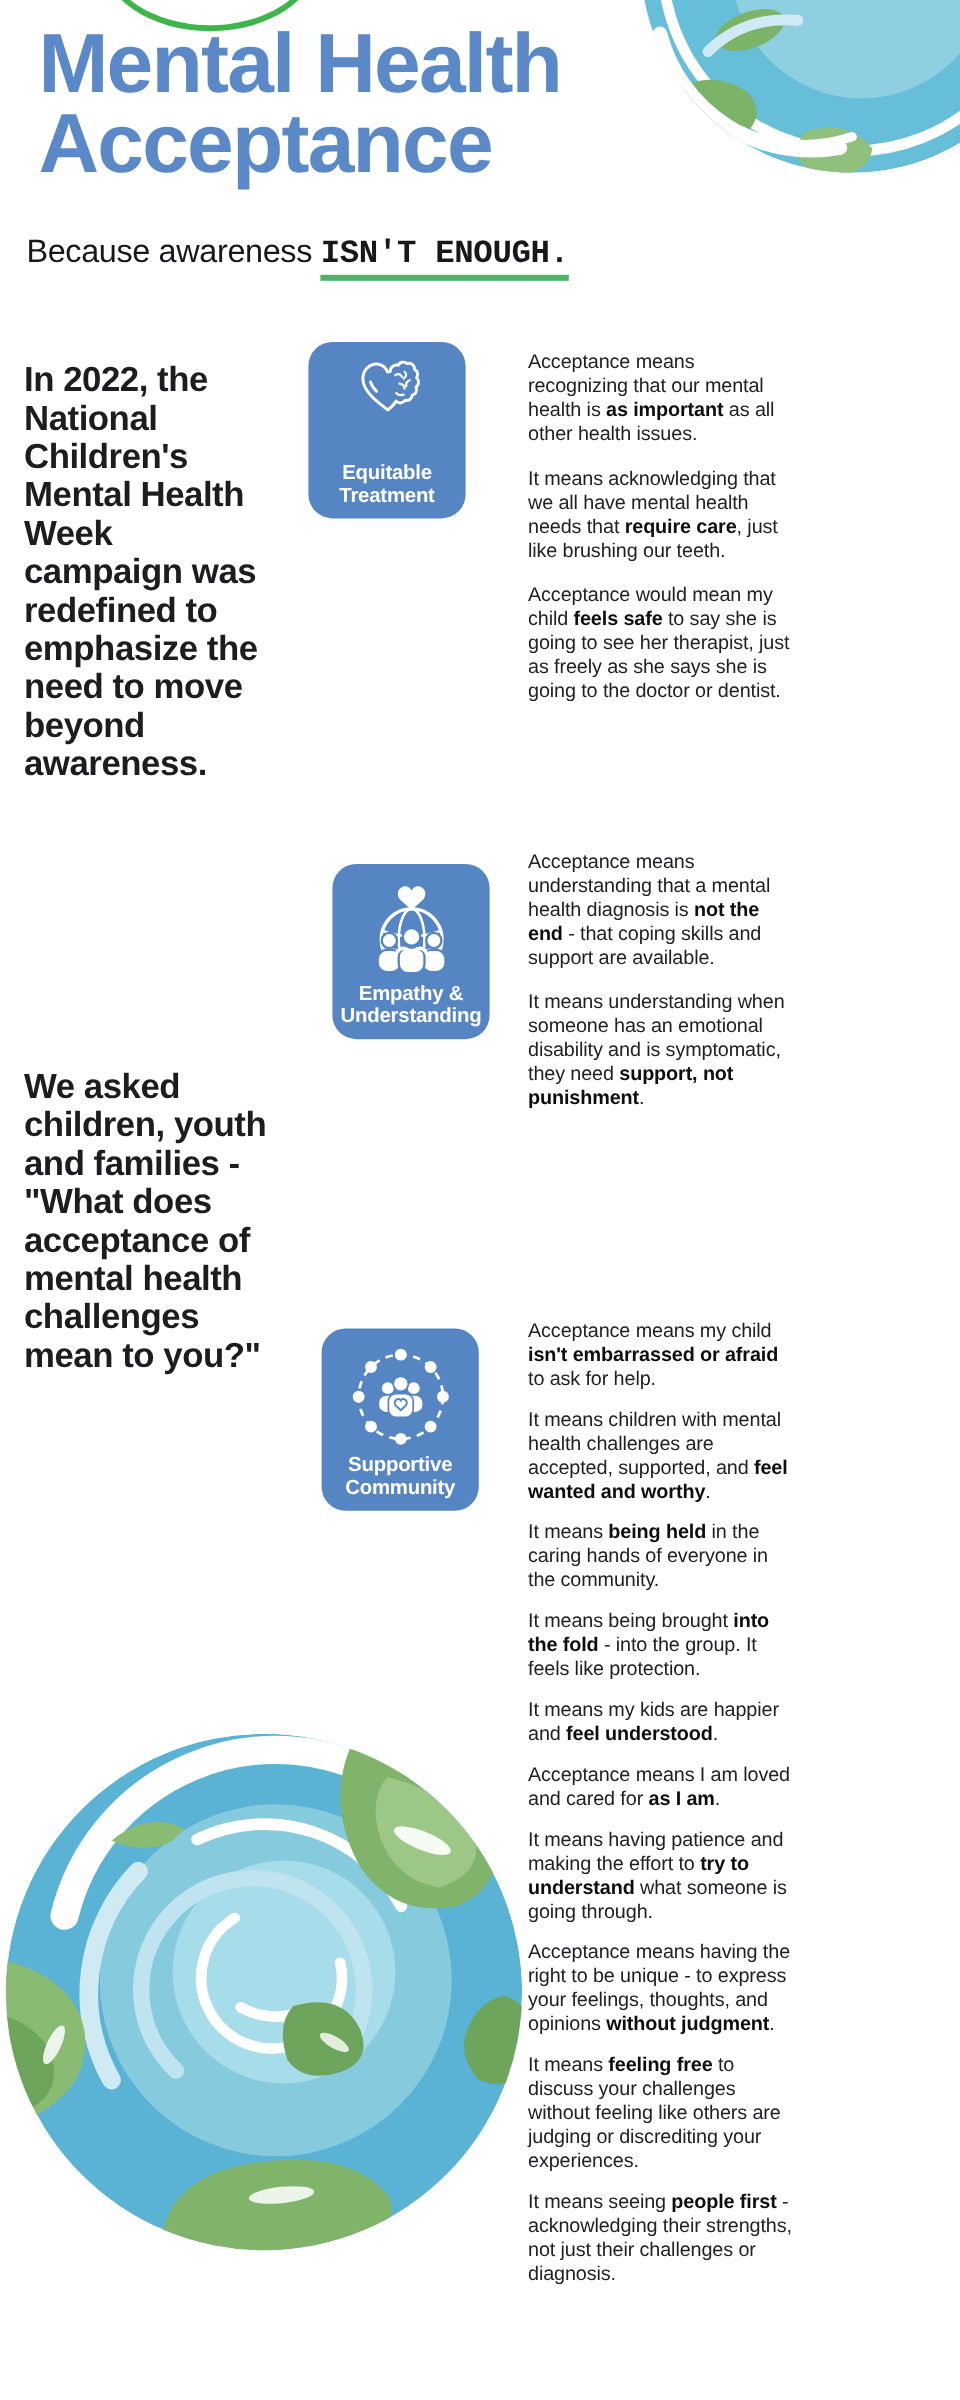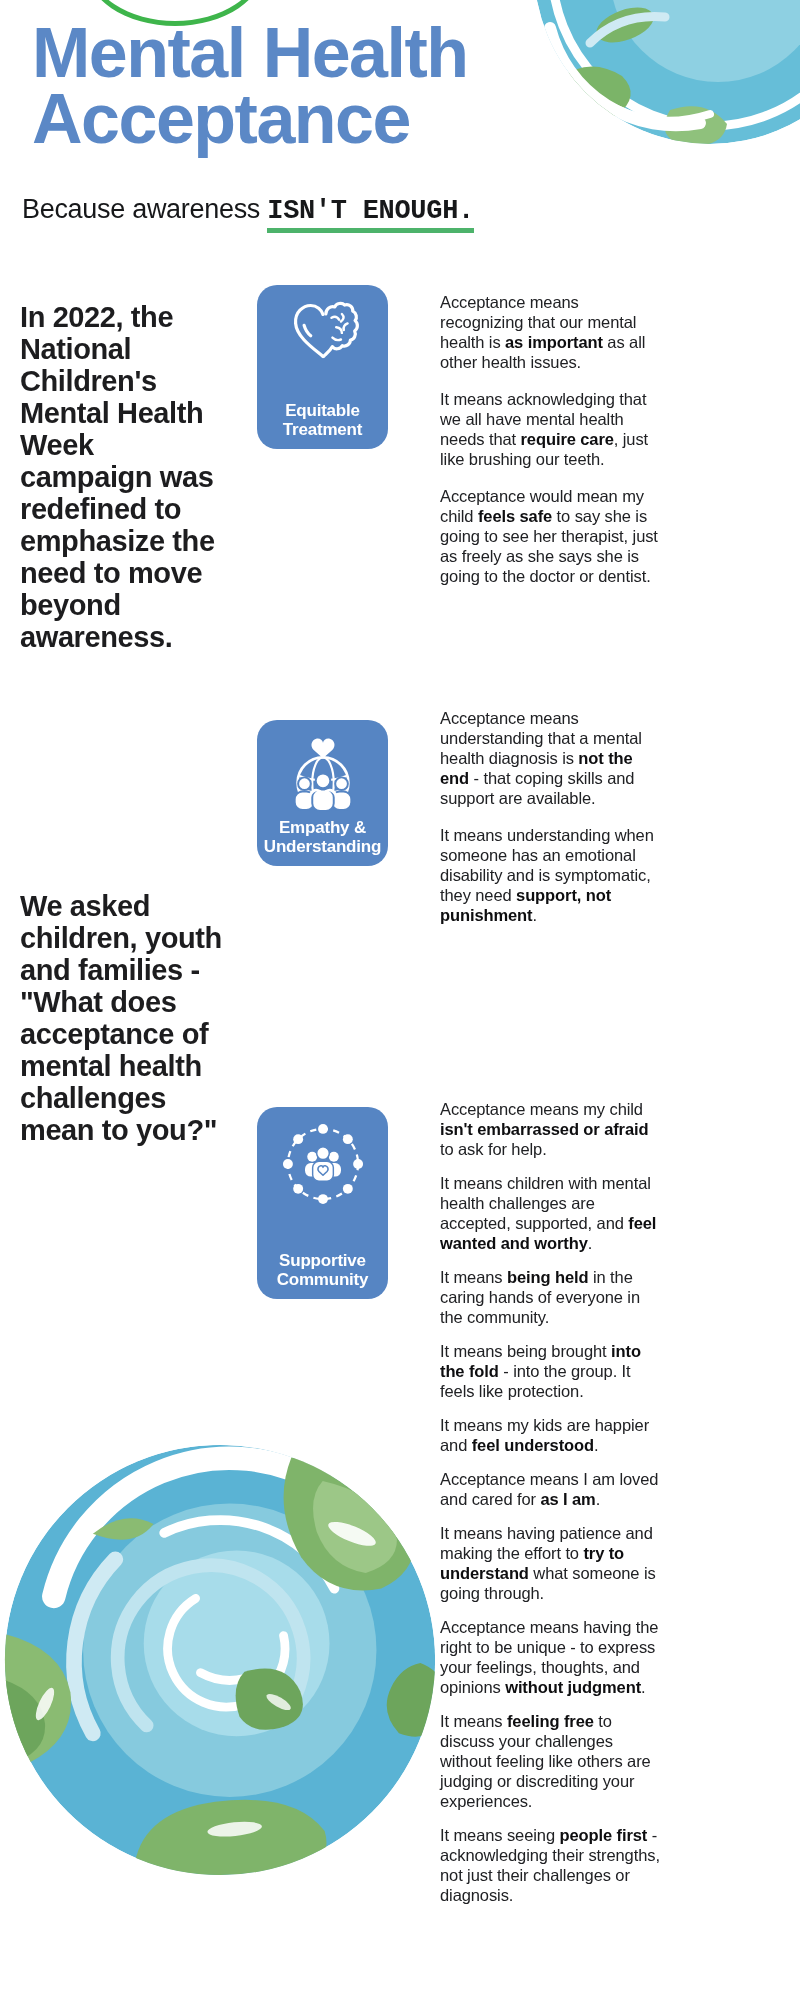--- a/index.html
+++ b/index.html
@@ -38,23 +38,23 @@
   }
   .intro{top:281px;margin-top:20px;}
   .question{top:890px;}
   
   .icon-box{
     position:absolute;left:257px;width:131px;border-radius:20px;
     background:var(--accent-blue,#5685c3);
     display:flex;flex-direction:column;align-items:center;
     padding:12px 5px 10px;box-sizing:border-box;
   }
-  .box-1{top:285px;height:164px;gap:36px;}
-  .box-2{top:720px;height:146px;}
-  .box-3{top:1107px;height:192px;}
+  .box-1{top:285px;height:147px;gap:36px;}
+  .box-2{top:720px;height:146px;margin-left:20px;}
+  .box-3{top:1107px;height:152px;margin-left:11px;}
   .icon-label{
     margin-top:auto;color:#fff;font-weight:700;font-size:17px;line-height:19px;
     text-align:center;letter-spacing:-0.2px;
   }
   
   .paras{
     position:absolute;left:440px;width:238px;
     font-size:16.5px;line-height:20px;color:#202124;letter-spacing:-0.1px;
   }
   .col-1{top:292px;}

